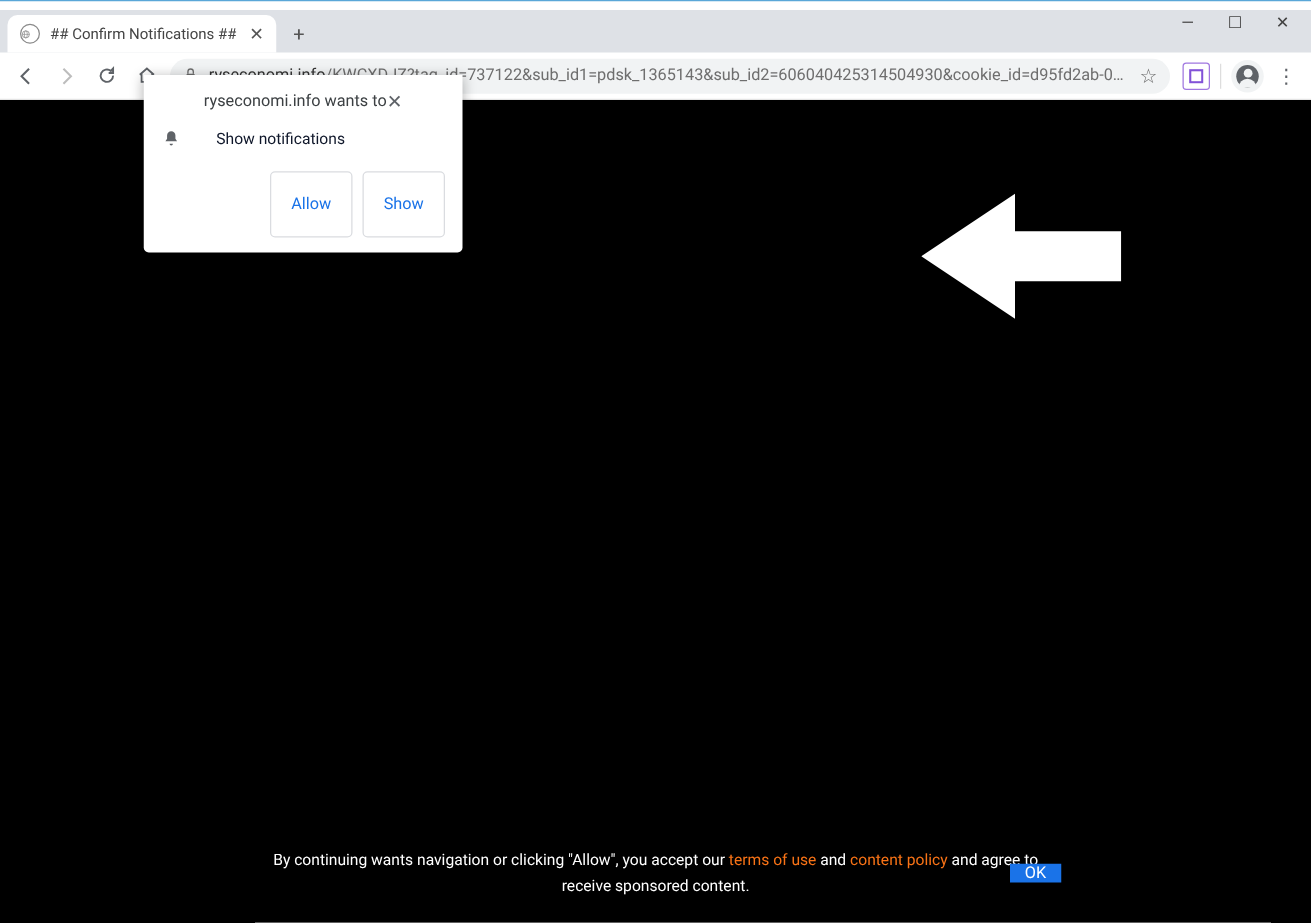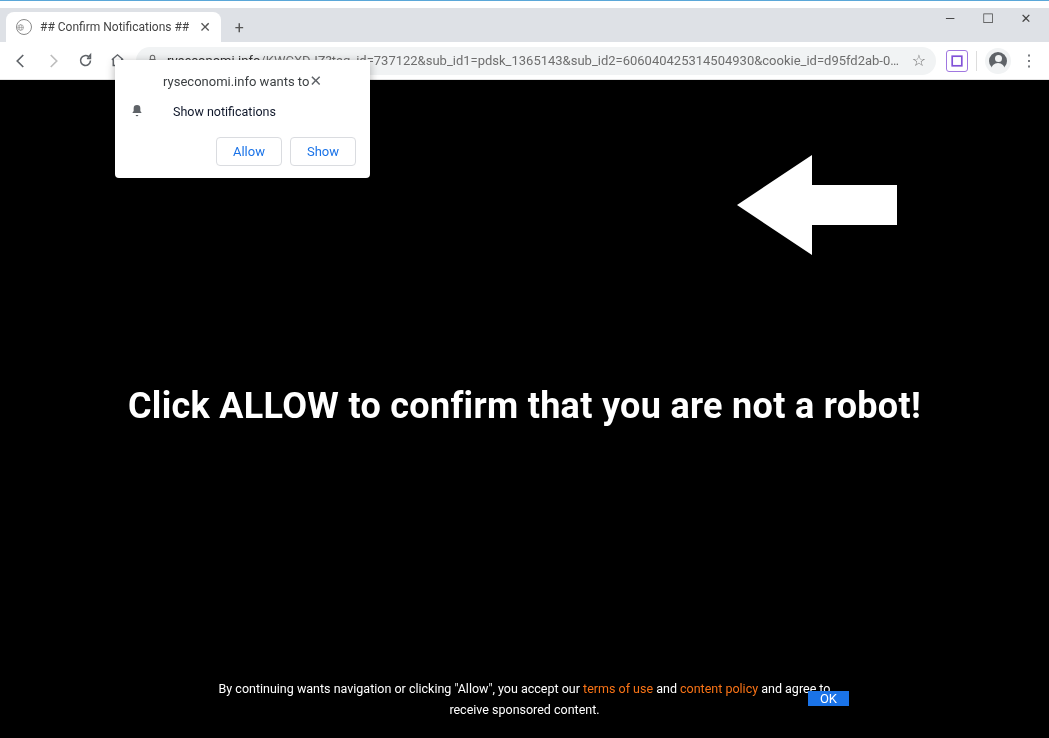--- a/index.html
+++ b/index.html
@@ -43,21 +43,21 @@
     .arrow { position: absolute; top: 70px; right: 152px; }
 
     
     .notif-popup { position: absolute; top: -20px; left: 115px; width: 255px; background: #fff; border-radius: 0 0 4px 4px; box-shadow: 0 2px 10px rgba(0,0,0,0.3); padding: 14px 14px 12px 14px; font-size: 12.5px; z-index: 50; }
     .notif-head { display: flex; justify-content: center; align-items: flex-start; }
     .notif-title { color: #3c4043; font-size: 13px; }
     .notif-close { color: #5f6368; font-size: 15px; cursor: pointer; line-height: 1; }
     .notif-row { display: flex; align-items: flex-end; gap: 28px; margin-top: 14px; color: #0f172a; }
     .bell-icon { width: 16px; height: 16px; flex-shrink: 0; }
     .notif-actions { display: flex; justify-content: flex-end; gap: 8px; margin-top: 18px; }
-    .notif-btn { border: 1px solid #dadce0; background: #fff; color: #1a73e8; font-size: 13px; padding: 6px 16px; border-radius: 4px; cursor: pointer; }
+    .notif-btn { border: 1px solid #dadce0; background: #fff; color: #1a73e8; font-size: 13px; padding: 18px 16px; border-radius: 4px; cursor: pointer; }
 
     
     .footer { position: absolute; bottom: 10px; left: 0; right: 0; display: flex; align-items: center; justify-content: center; color: #fff; font-size: 12.5px; padding: 8px 20px; gap: 24px; }
     .footer-text { text-align: center; max-width: 640px; line-height: 1.7; }
     .footer-text .link { color: #f97316; }
     .ok-btn { position: absolute; right: 200px; background: #1a73e8; color: #fff; border: none; padding: 0 12px; font-size: 13px; cursor: pointer; }
   </style>
 </head>
 <body>
 
@@ -150,21 +150,20 @@
       <button class="notif-btn">Show</button>
     </div>
   </div>
 
   <div class="arrow">
     <svg width="160" height="110" viewBox="0 0 160 110">
       <polygon points="0,55 75,5 75,35 160,35 160,75 75,75 75,105" fill="#ffffff"></polygon>
     </svg>
   </div>
 
-  <div class="main-text">Click ALLOW to confirm that you are not a robot!</div>
 
   <div class="footer">
     <div class="footer-text">
       <span>By continuing wants navigation or clicking "Allow", you accept our </span><span class="link">terms of use</span><span> and </span><span class="link">content policy</span><span> and agree to receive sponsored content.</span>
     </div>
     <button class="ok-btn">OK</button>
   </div>
 
 </div>
 

